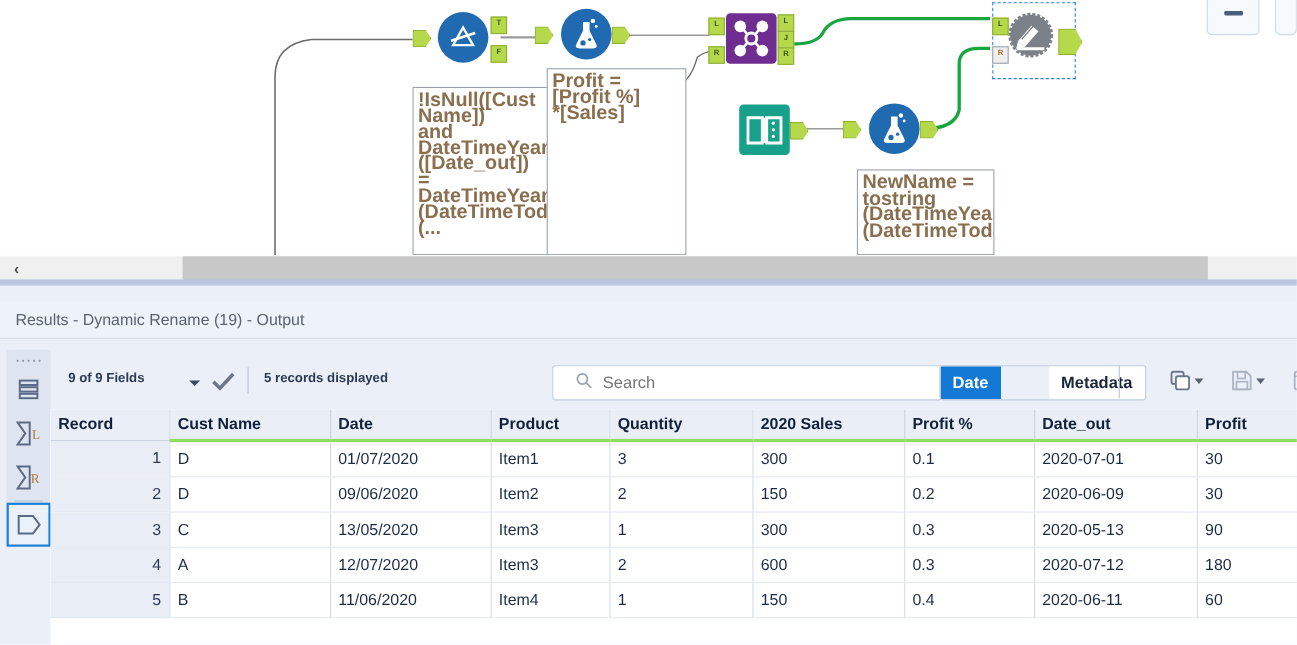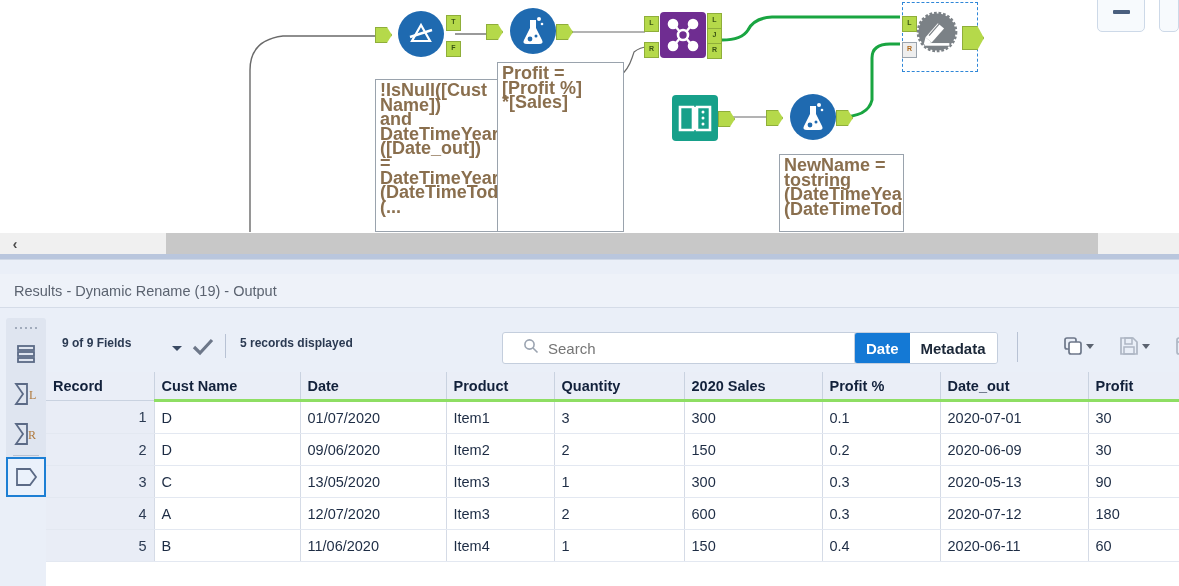--- a/index.html
+++ b/index.html
@@ -160,21 +160,21 @@
   #seg {
     position: absolute; left: 808px; top: 14px; height: 30px;
     display: flex; border: 1px solid #c4cedd; border-radius: 3px; overflow: hidden;
   }
   #seg div {
     display: flex; align-items: center; justify-content: center;
     font-size: 15px; font-weight: bold; padding: 0 11px;
     font-family: "Liberation Sans", sans-serif;
   }
   #seg .active { background: #1479d5; color: #ffffff; }
-  #seg .inactive { background: #ffffff; color: #1b2738; }
+  #seg .inactive { background: #ffffff; color: #1b2738; margin-left: 44px; }
   #tb-sep2 { position: absolute; left: 971px; top: 14px; width: 1px; height: 30px; background: #b8c2d4; }
   .tb-icon-btn {
     position: absolute; top: 18px; display: flex; align-items: center; gap: 3px;
   }
   .caret-sm { width: 0; height: 0; border-left: 4px solid transparent; border-right: 4px solid transparent; border-top: 5px solid #5b6370; }
 
   
   #grid {
     position: absolute; left: 46px; top: 112px; right: 0; bottom: 0;
     overflow: hidden; background: #ffffff;

